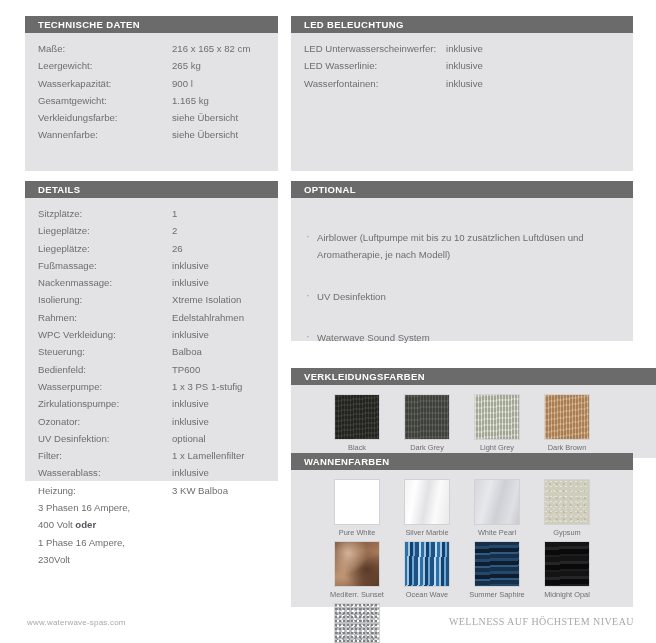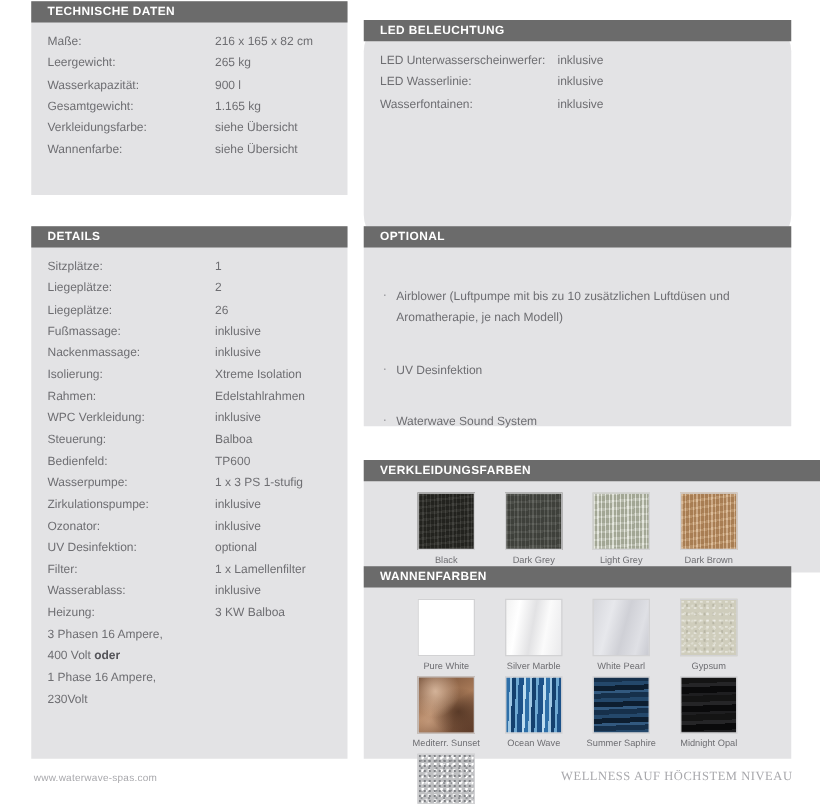--- a/index.html
+++ b/index.html
@@ -212,21 +212,21 @@
       radial-gradient(circle at 38% 76%, #8f9195 0 1px, transparent 1px),
       radial-gradient(circle at 84% 15%, #ececee 0 1px, transparent 1px);
     background-size: 4px 4px, 5px 5px, 6px 6px, 7px 7px;
   }
 </style>
 </head>
 <body>
 
 <div class="page">
 
-  <div class="panel" id="p-technische" style="left:25px; top:1px; width:253px; height:155px;">
+  <div class="panel" id="p-technische" style="left:25px; top:16px; width:253px; height:155px;">
     <div class="panel-head">
       <span>TECHNISCHE DATEN</span>
     </div>
     <div class="panel-body" id="body-technische">
         <div class="spec-row">
           <div class="spec-label">Maße:</div>
           <div class="spec-value">216 x 165 x 82 cm</div>
         </div>
         <div class="spec-row">
           <div class="spec-label">Leergewicht:</div>
@@ -244,41 +244,41 @@
           <div class="spec-label">Verkleidungsfarbe:</div>
           <div class="spec-value">siehe Übersicht</div>
         </div>
         <div class="spec-row">
           <div class="spec-label">Wannenfarbe:</div>
           <div class="spec-value">siehe Übersicht</div>
         </div>
       </div>
   </div>
 
-  <div class="panel" id="p-led" style="left:291px; top:16px; width:342px; height:181px;border-radius:25px;">
+  <div class="panel" id="p-led" style="left:291px; top:16px; width:342px; height:155px;">
     <div class="panel-head">
       <span>LED BELEUCHTUNG</span>
     </div>
     <div class="panel-body" id="body-led">
         <div class="spec-row">
           <div class="spec-label" style="flex: 0 0 142px; width: 142px;">LED Unterwasserscheinwerfer:</div>
           <div class="spec-value">inklusive</div>
         </div>
         <div class="spec-row">
           <div class="spec-label" style="flex: 0 0 142px; width: 142px;">LED Wasserlinie:</div>
           <div class="spec-value">inklusive</div>
         </div>
         <div class="spec-row">
           <div class="spec-label" style="flex: 0 0 142px; width: 142px;">Wasserfontainen:</div>
           <div class="spec-value">inklusive</div>
         </div>
       </div>
   </div>
 
-  <div class="panel" id="p-details" style="left:25px; top:181px; width:253px; height:426px;">
+  <div class="panel" id="p-details" style="left:25px; top:181px; width:253px; height:300px;">
     <div class="panel-head">
       <span>DETAILS</span>
     </div>
     <div class="panel-body" id="body-details">
         <div class="spec-row">
           <div class="spec-label">Sitzplätze:</div>
           <div class="spec-value">1</div>
         </div>
         <div class="spec-row">
           <div class="spec-label">Liegeplätze:</div>

